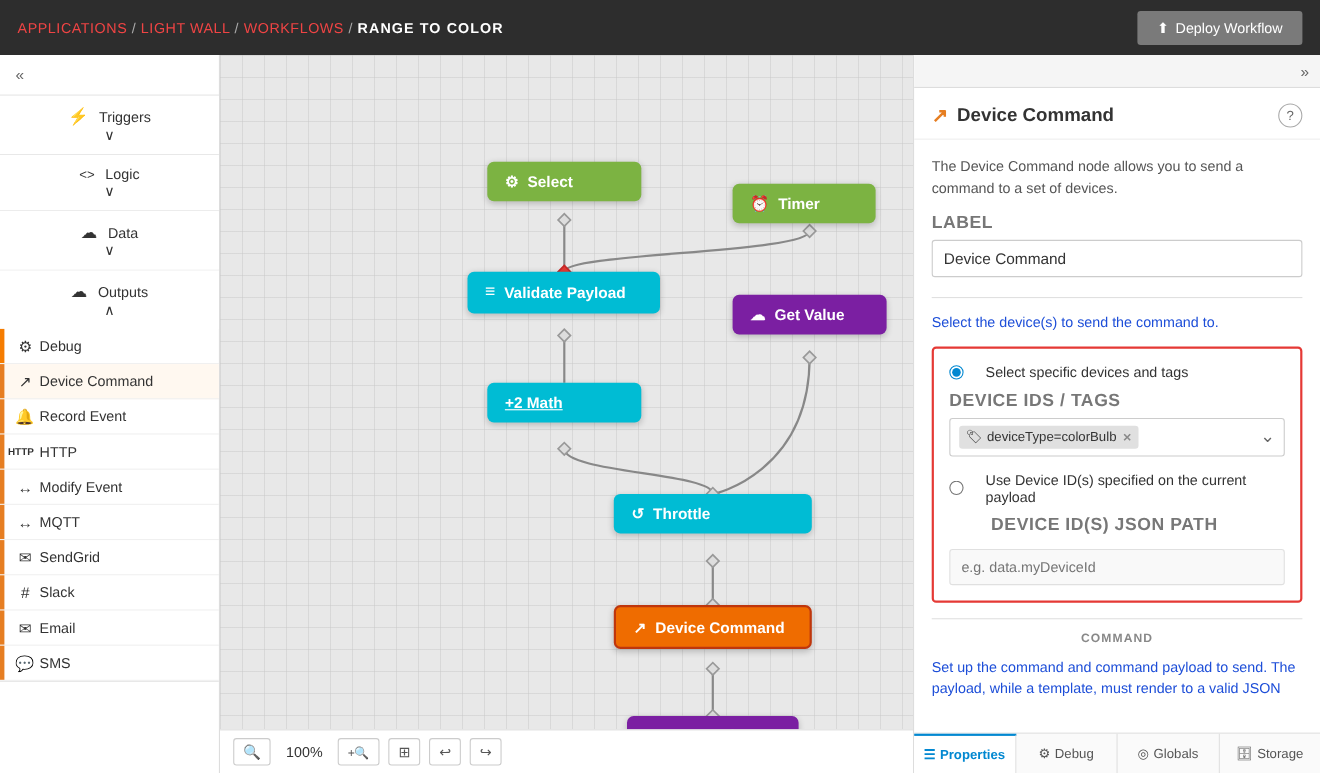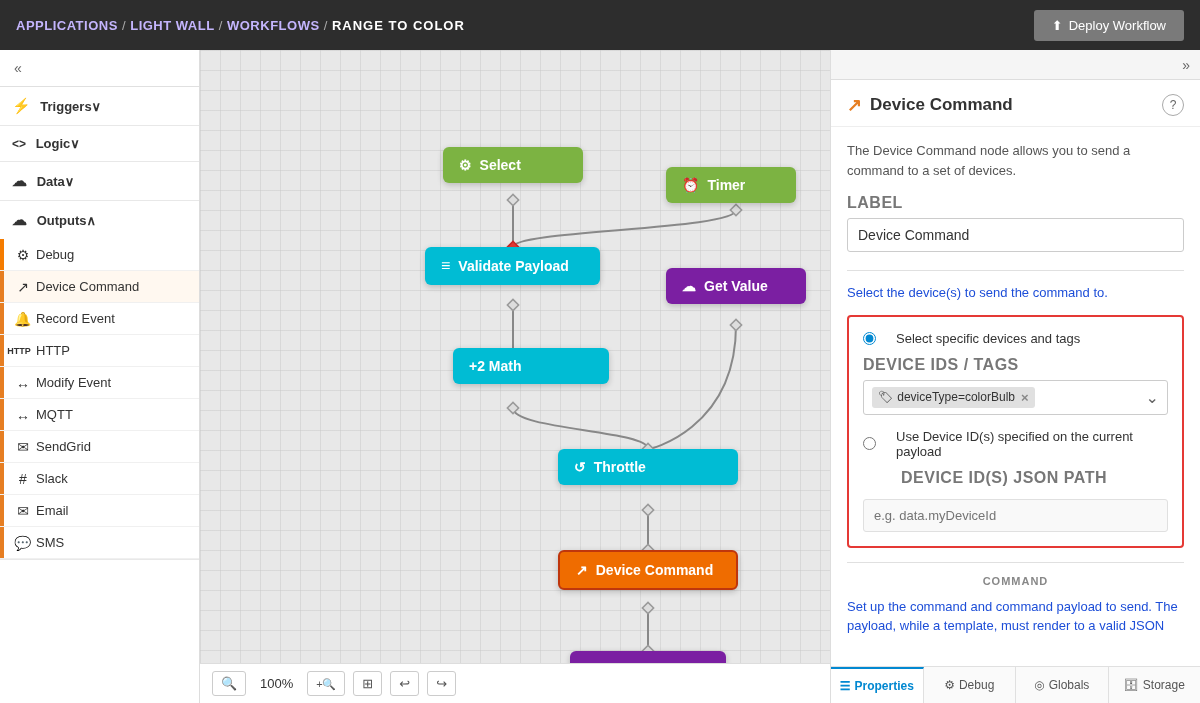--- a/index.html
+++ b/index.html
@@ -19,23 +19,22 @@
       color: #aaa;
       font-size: 13px;
       letter-spacing: 0.5px;
     }
     .topbar-breadcrumb span.bold {
       color: #fff;
       font-weight: 700;
       letter-spacing: 1px;
     }
     .topbar-breadcrumb a {
-      color: #c4b5fd;
+      color: #ef4444;
       text-decoration: none;
-      font-weight: bold;
     }
     .deploy-btn {
       background: #7a7a7a;
       color: #fff;
       border: none;
       padding: 8px 18px;
       font-size: 13px;
       cursor: pointer;
       border-radius: 3px;
       display: flex;
@@ -82,24 +81,25 @@
       outline: none;
     }
     .sidebar-section {
       border-bottom: 1px solid #e8e8e8;
     }
     .sidebar-section-header {
       display: flex;
       align-items: center;
       padding: 10px 12px;
       cursor: pointer;
-      font-weight: 700;
+      font-weight: 400;
       font-size: 13px;
       color: #333;
       background: #fff;
+      flex-direction: column;
     }
     .sidebar-section-header .icon {
       font-size: 15px;
       margin-right: 6px;
     }
 
     
     .sidebar-items-list { }
     .sidebar-item {
       display: flex;
@@ -584,21 +584,21 @@
       <div class="wf-node" style="background:#00bcd4; left:225px; top:197px; width:175px;">
         <span style="font-size:16px;">≡</span>
         <span>Validate Payload</span>
       </div>
 
       <div class="wf-node" style="background:#7b1fa2; left:466px; top:218px; width:140px;">
         <span>☁</span>
         <span>Get Value</span>
       </div>
 
-      <div class="wf-node" style="background:#00bcd4; left:253px; top:298px; width:156px;">
+      <div class="wf-node" style="background:#00bcd4; left:243px; top:298px; width:140px;text-decoration:underline;">
         <span>+2  Math</span>
       </div>
 
       <div class="wf-node" style="background:#00bcd4; left:358px; top:399px; width:180px;">
         <span>↺</span>
         <span>Throttle</span>
       </div>
 
       <div class="wf-node" style="background:#ef6c00; left:358px; top:500px; width:180px; border: 2px solid #bf360c;">
         <span>↗</span>

